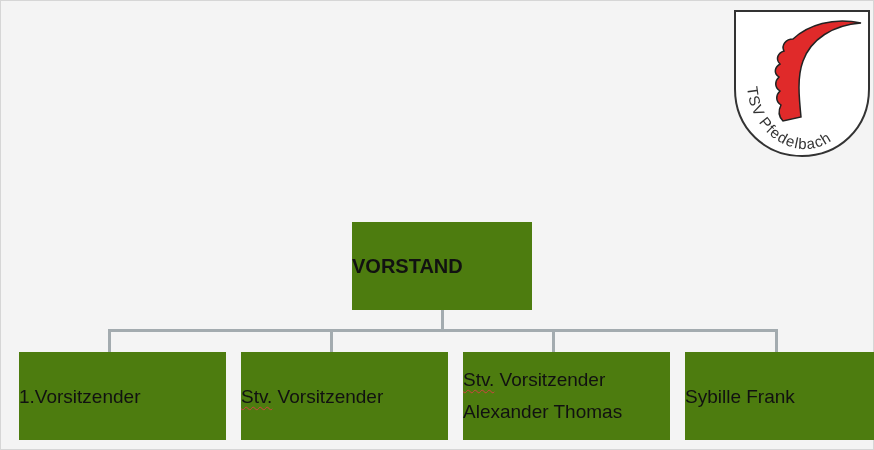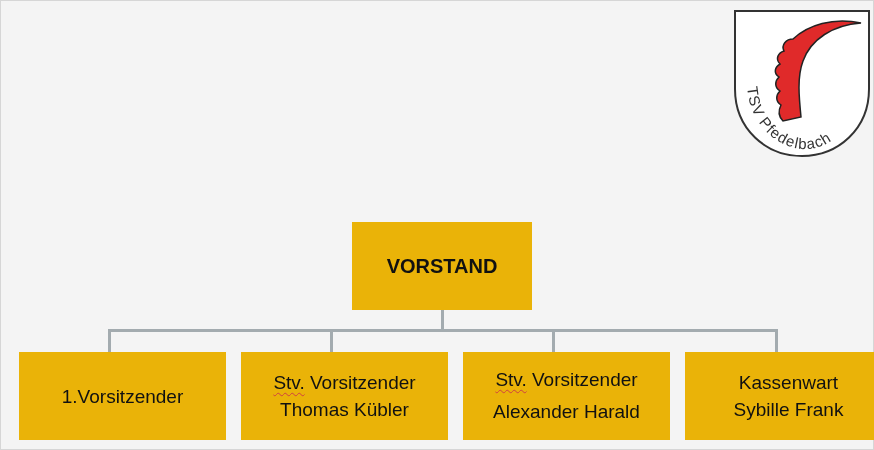--- a/index.html
+++ b/index.html
@@ -1,20 +1,20 @@
 <!DOCTYPE html>
 <html><head>
 <meta charset="utf-8">
 <style>
   html, body { margin:0; padding:0; }
   body { width:874px; height:450px; background:#f4f4f4; position:relative; overflow:hidden;
          font-family:"Liberation Sans", sans-serif; }
   .frame { position:absolute; left:0; top:0; width:872px; height:448px; border:1px solid #d6d6d6; }
-  .box { position:absolute; background:#eab308; display:flex; flex-direction:column;
-         align-items:center; justify-content:center; text-align:center; color:#111; }
+  .box { position:absolute; background:#4d7c0f; display:flex; flex-direction:column;
+         align-items:flex-start; justify-content:center; text-align:center; color:#111; }
   .root { left:352px; top:222px; width:180px; height:88px; font-weight:bold; font-size:20px; }
   .child { top:352px; width:207px; height:88px; font-size:19px; line-height:27px; }
   .line { position:absolute; background:#a3abaf; }
   .spell { text-decoration: underline wavy #d04040; text-decoration-thickness:1px; text-underline-offset:3px; }
   .logo { position:absolute; left:733px; top:9px; width:138px; height:150px; }
 </style>
 </head>
 <body>
 
 <div class="frame"></div>
@@ -40,24 +40,22 @@
 <div class="line" style="left:330px; top:329px; width:3px; height:23px;"></div>
 <div class="line" style="left:552px; top:329px; width:3px; height:23px;"></div>
 <div class="line" style="left:775px; top:329px; width:3px; height:23px;"></div>
 
 <div class="box child" style="left:19px;">
   <span>1.Vorsitzender</span>
 </div>
 
 <div class="box child" style="left:241px;">
   <span><span class="spell">Stv.</span><span> Vorsitzender</span></span>
-  <span>Thomas Kübler</span>
 </div>
 
 <div class="box child" style="left:463px; justify-content:flex-start; padding-top:12px; box-sizing:border-box; line-height:32px;">
   <span><span class="spell">Stv.</span><span> Vorsitzender</span></span>
-  <span>Alexander Harald</span>
+  <span>Alexander Thomas</span>
 </div>
 
 <div class="box child" style="left:685px;">
-  <span>Kassenwart</span>
   <span>Sybille Frank</span>
 </div>
 
 </body></html>

